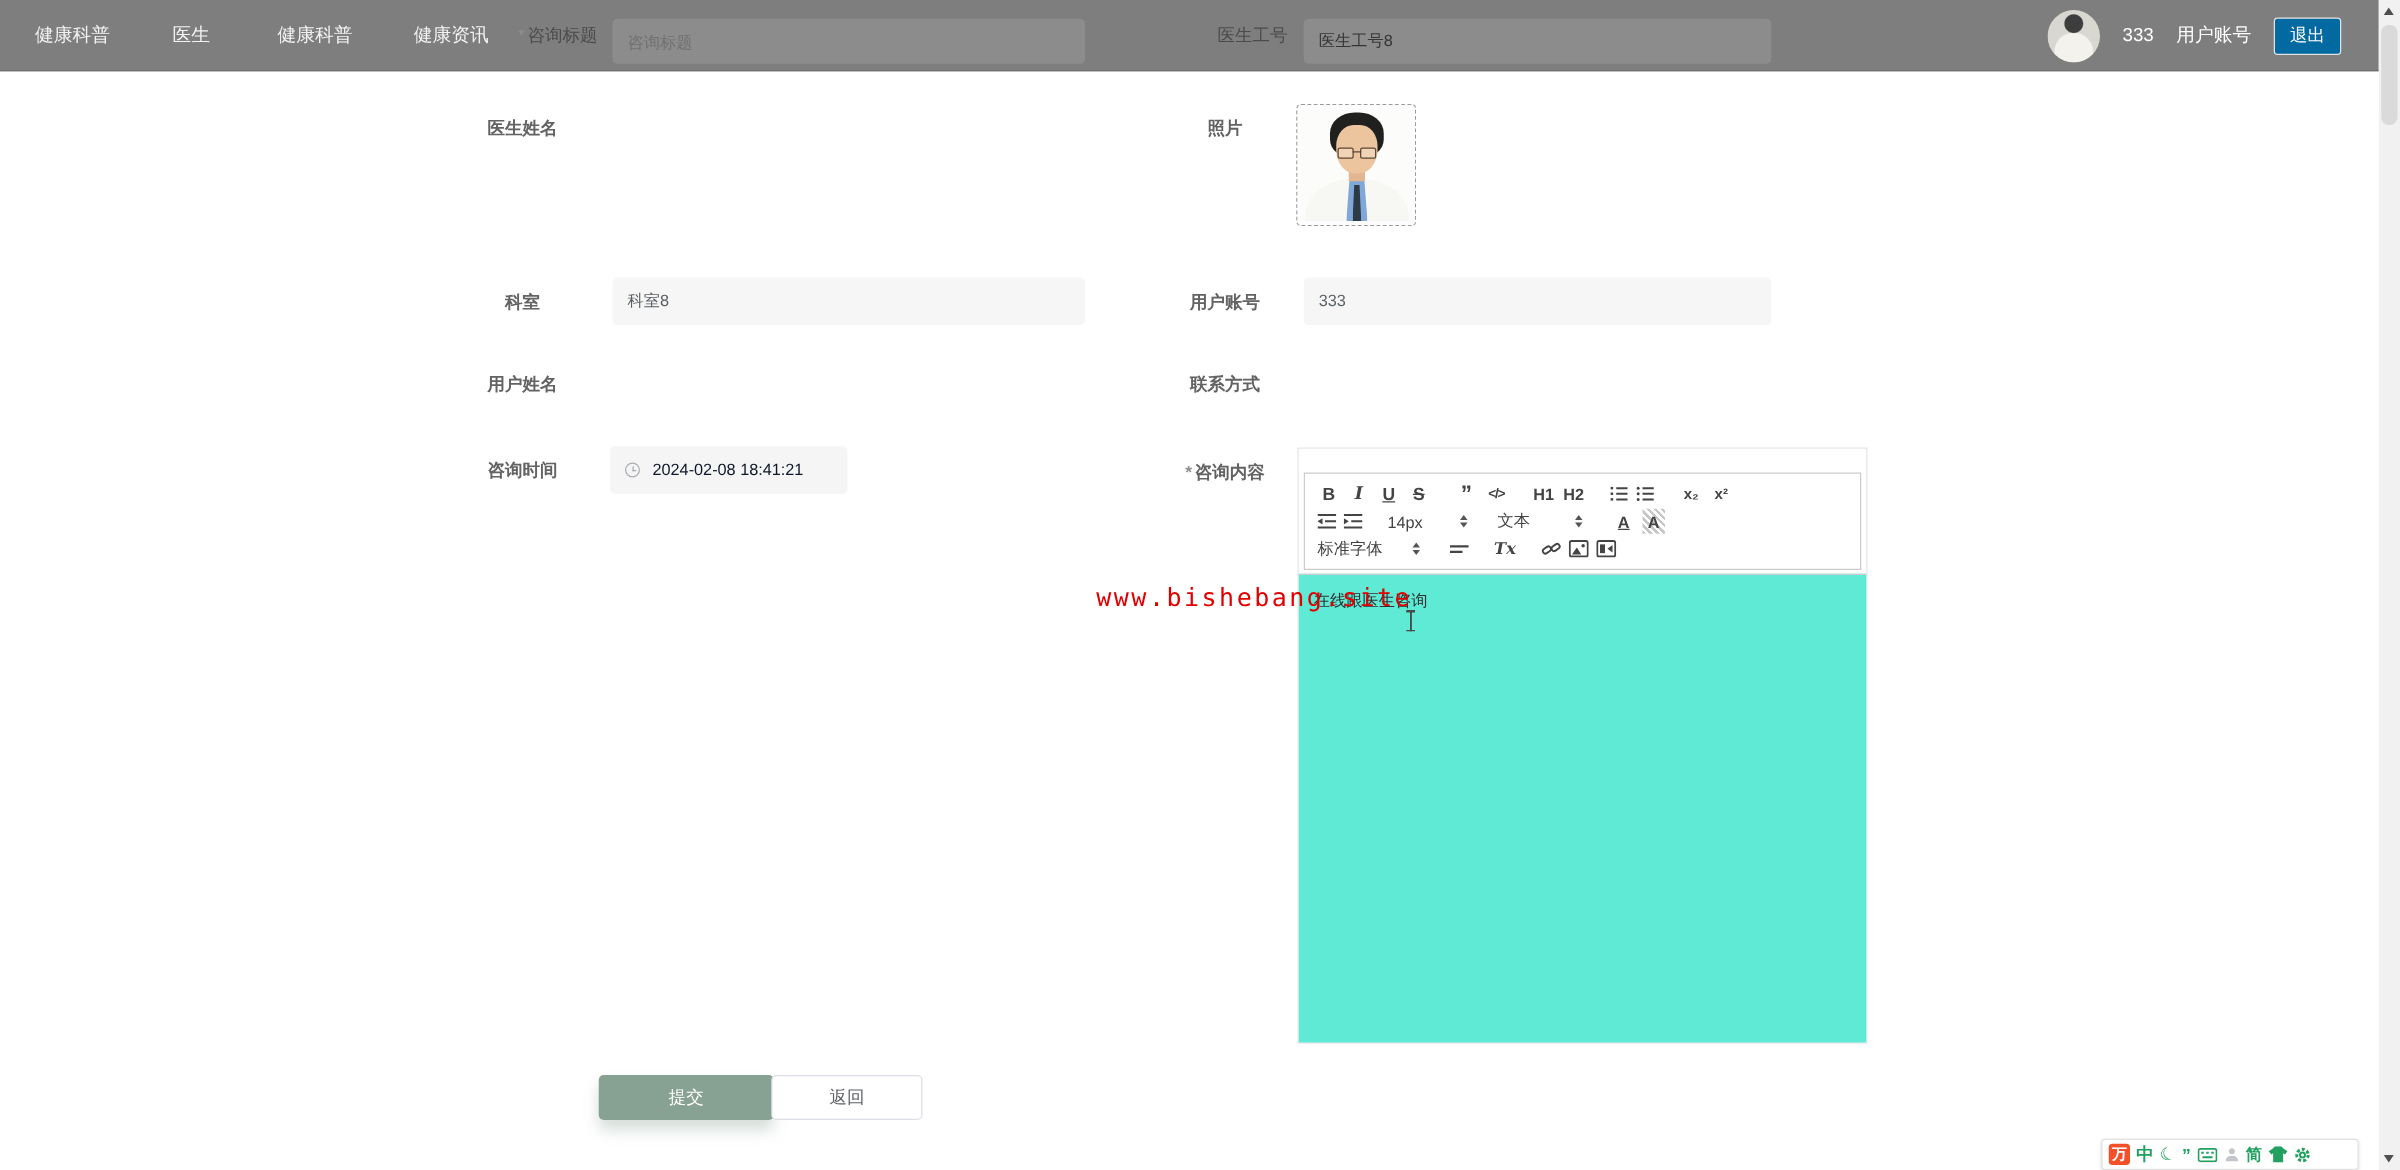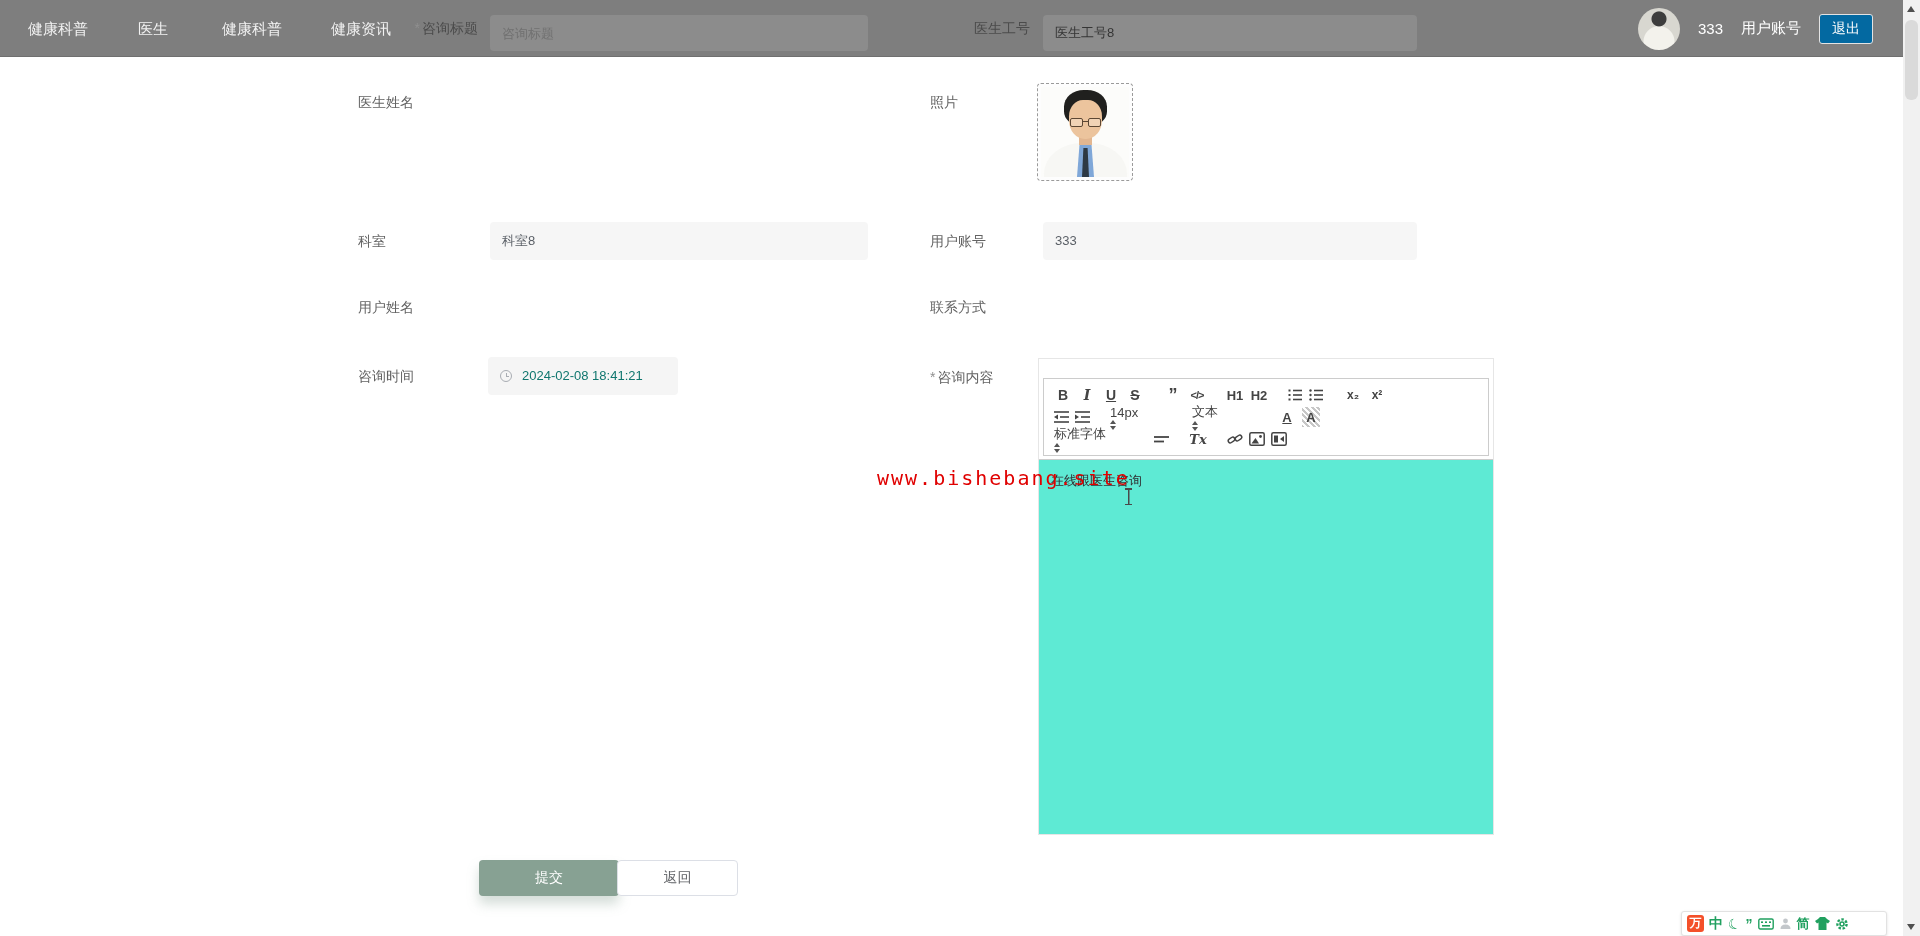--- a/index.html
+++ b/index.html
@@ -19,57 +19,57 @@
   .logout-btn { border:1px solid #e3e3e3; background:#0369a1; color:#fff; font-size:14px; padding:5px 12px; border-radius:3px; cursor:pointer; }
 
   
   .hdr-label { position:absolute; top:0; height:57px; line-height:57px; font-size:14px; color:#4b4b4b; text-align:right; }
   .hdr-input { position:absolute; top:15px; height:36px; background:#8c8c8c; border:none; border-radius:4px; padding:0 12px; font-size:13px; color:#333; outline:none; }
   .hdr-input::placeholder { color:#717171; }
   .hdr-value { position:absolute; top:15px; height:36px; line-height:36px; background:#8c8c8c; border-radius:4px; padding:0 12px; font-size:13px; color:#353535; }
   .req { color:#8f8f8f; margin-right:2px; }
 
   
-  .lbl { position:absolute; height:38px; line-height:38px; font-size:14px; color:#636363; text-align:left; }
+  .lbl { position:absolute; height:38px; line-height:38px; font-size:14px; color:#636363; text-align:center;font-weight:bold; }
   .inp { position:absolute; height:38px; line-height:38px; background:#f6f6f6; border-radius:4px; padding:0 12px; font-size:13px; color:#5a5f66; }
 
   .photo-box { position:absolute; left:1037px; top:83px; width:96px; height:98px; border:1px dashed #9a9a9a; border-radius:4px; background:#fdfdfd; padding:3px; }
   .photo-art { position:relative; width:100%; height:100%; overflow:hidden; background:#fcfcfa; }
   .p-hair { position:absolute; left:23px; top:3px; width:43px; height:36px; background:#20201e; border-radius:46% 46% 40% 40%; }
   .p-face { position:absolute; left:28px; top:13px; width:33px; height:39px; background:#ecc49d; border-radius:42% 42% 48% 48%; }
   .p-glass-l,.p-glass-r { position:absolute; top:31px; width:13px; height:9px; border:1px solid #5c4734; border-radius:2px; background:rgba(255,255,255,.25); }
   .p-glass-l { left:29px; } .p-glass-r { left:47px; }
   .p-bridge { position:absolute; left:41px; top:34px; width:7px; height:1px; background:#5c4734; }
   .p-neck { position:absolute; left:38px; top:50px; width:13px; height:8px; background:#e2b690; }
   .p-coat { position:absolute; left:3px; top:56px; width:83px; height:34px; background:#f7f7f4; border-radius:46% 46% 0 0 / 90% 90% 0 0; }
   .p-shirt { position:absolute; left:36px; top:57px; width:17px; height:33px; background:#7fa7d8; clip-path:polygon(15% 0,85% 0,100% 100%,0 100%); }
   .p-tie { position:absolute; left:41px; top:61px; width:7px; height:29px; background:#2d3944; clip-path:polygon(20% 0,80% 0,100% 100%,0 100%); }
 
-  .time-inp { position:absolute; left:488px; top:357px; width:190px; height:38px; background:#f5f5f5; border-radius:4px; line-height:38px; font-size:13px; color:#0f766e; padding-left:34px; }
+  .time-inp { position:absolute; left:488px; top:357px; width:190px; height:38px; background:#f5f5f5; border-radius:4px; line-height:38px; font-size:13px; color:#0f172a; padding-left:34px; }
   .clock { position:absolute; left:12px; top:13px; width:12px; height:12px; border:1px solid #a9adb3; border-radius:50%; }
   .clock::before { content:""; position:absolute; left:5px; top:2px; width:1px; height:4px; background:#a9adb3; }
   .clock::after { content:""; position:absolute; left:5px; top:5px; width:3px; height:1px; background:#a9adb3; }
 
   
   .editor { position:absolute; left:1038px; top:358px; width:456px; height:477px; background:#fff; border:1px solid #e6e6e6; z-index:2; }
   .ql-toolbar { position:absolute; left:4px; right:4px; top:19px; height:78px; border:1px solid #ccc; background:#fff; padding:5px 10px; display:flex; flex-direction:column; justify-content:space-around; }
   .tb-row { display:flex; align-items:center; height:22px; }
   .tbtn { display:inline-flex; align-items:center; justify-content:center; min-width:18px; height:20px; margin-right:6px; cursor:pointer; color:#444; font-size:14px; font-weight:bold; }
   .gap { margin-left:14px; }
   .t-italic { font-style:italic; font-family:"DejaVu Serif",serif; }
   .t-under { text-decoration:underline; }
   .t-strike { text-decoration:line-through; }
   .t-quote { font-size:18px; line-height:10px; }
   .t-code { font-size:11px; letter-spacing:-1px; }
   .t-h { font-size:13px; }
   .t-sub { font-size:12px; }
   .t-colorA { text-decoration:underline; font-size:13px; }
   .t-bgA { font-size:13px; background:repeating-linear-gradient(45deg,#c7c7c7 0 2px,rgba(0,0,0,0) 2px 4px); padding:0 2px; }
   .t-clean { font-style:italic; font-family:"DejaVu Serif",serif; font-size:13px; }
-  .dd { display:inline-flex; align-items:flex-start; margin-right:10px; cursor:pointer;flex-direction:column; }
+  .dd { display:inline-flex; align-items:center; margin-right:10px; cursor:pointer; }
   .dd-label { font-size:13px; font-weight:normal; color:#444; margin-right:14px; }
   .updown { display:inline-flex; flex-direction:column; gap:2px; }
   .updown i { display:block; width:0; height:0; border-left:3.5px solid rgba(0,0,0,0); border-right:3.5px solid rgba(0,0,0,0); }
   .updown .up { border-bottom:4px solid #555; }
   .updown .dn { border-top:4px solid #555; }
   .svgic { margin-right:6px; cursor:pointer; }
   .ql-content { position:absolute; left:0; right:0; top:100px; bottom:0; background:#5eead4; border-top:1px solid #ccc; padding:12px; }
   .ql-text { position:relative; z-index:6; font-size:13px; color:#303133; }
   .ibeam { position:absolute; left:85px; top:28px; width:9px; height:17px;
     background:linear-gradient(#4a4a4a,#4a4a4a) center/1.5px 100% no-repeat; }

